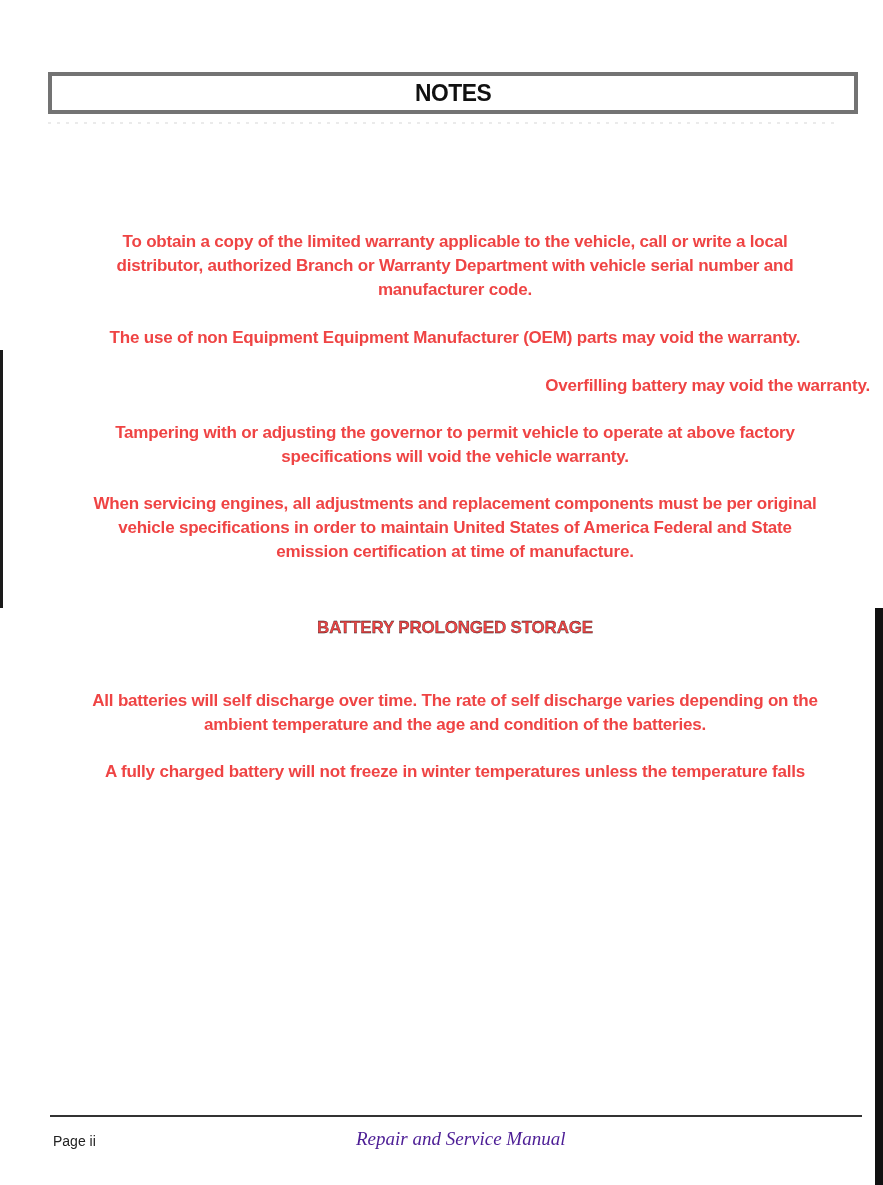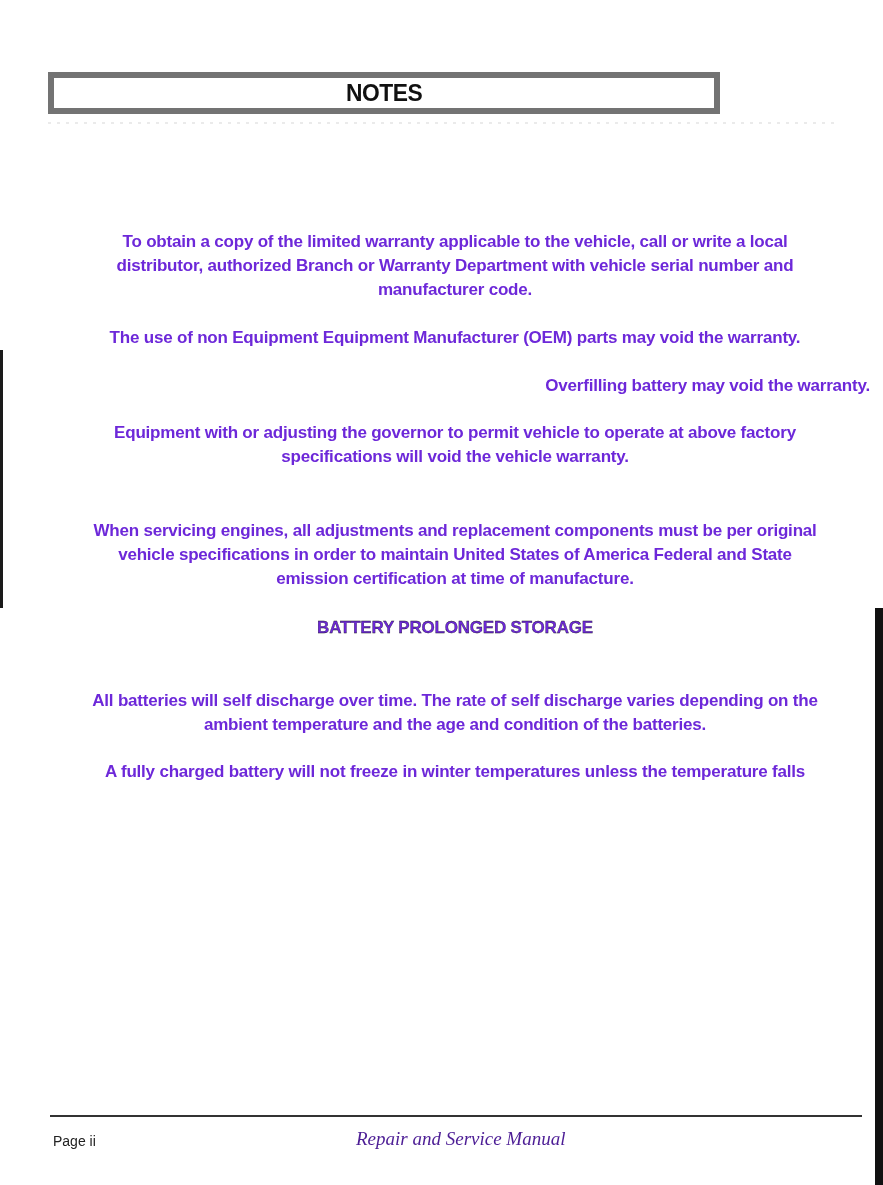--- a/index.html
+++ b/index.html
@@ -2,37 +2,37 @@
 <html><head>
   <meta charset="utf-8">
   <style>
     html, body { margin: 0; padding: 0; }
     body {
       width: 883px; height: 1185px; position: relative; overflow: hidden;
       background: #ffffff; color: #111111;
       font-family: "Liberation Sans", sans-serif;
     }
     .title-box {
-      position: absolute; left: 48px; top: 72px; width: 672px; height: 42px;
-      border: 6px solid #737373; box-sizing: border-box;
+      position: absolute; left: 48px; top: 72px; width: 810px; height: 42px;
+      border: 4px solid #737373; box-sizing: border-box;
       display: flex; align-items: center; justify-content: center;
     }
     .title-text {
       font-family: "Liberation Sans", sans-serif; font-weight: bold;
       font-size: 24px; letter-spacing: -0.5px; color: #111;
       transform: scaleX(0.95);
     }
     .speckle {
       position: absolute; left: 48px; top: 122px; width: 790px; height: 2px;
       background: repeating-linear-gradient(90deg, #ddd 0 3px, transparent 3px 9px);
       opacity: 0.6;
     }
     .para {
       position: absolute; left: 40px; width: 830px; text-align: center;
-      font-size: 17px; line-height: 24px; font-weight: bold; color: #6d28d9;
+      font-size: 17px; line-height: 24px; font-weight: bold; color: #ef4444;
       letter-spacing: -0.2px;
     }
     .para span { display: block; }
     .left-bar { position: absolute; left: 0; top: 350px; width: 3px; height: 258px; background: #1a1a1a; }
     .right-bar { position: absolute; left: 875px; top: 608px; width: 8px; height: 577px; background: #111; }
     .footer-rule { position: absolute; left: 50px; top: 1115px; width: 812px; height: 2px; background: #333; }
     .footer-page {
       position: absolute; left: 53px; top: 1133px; font-size: 14px; color: #222;
       font-family: "Liberation Sans", sans-serif;
       text-align: right;
@@ -61,25 +61,25 @@
 
 <div class="para" style="top:326px;">
   <span>The use of non Equipment Equipment Manufacturer (OEM) parts may void the warranty.</span>
 </div>
 
 <div class="para" style="top:374px;text-align:right;">
   <span>Overfilling battery may void the warranty.</span>
 </div>
 
 <div class="para" style="top:421px;">
-  <span>Equipment with or adjusting the governor to permit vehicle to operate at above factory</span>
+  <span>Tampering with or adjusting the governor to permit vehicle to operate at above factory</span>
   <span>specifications will void the vehicle warranty.</span>
 </div>
 
-<div class="para" style="top:492px;margin-top:27px;">
+<div class="para" style="top:492px;">
   <span>When servicing engines, all adjustments and replacement components must be per original</span>
   <span>vehicle specifications in order to maintain United States of America Federal and State</span>
   <span>emission certification at time of manufacture.</span>
 </div>
 
 <div class="para" style="top:616px; font-weight:bold; -webkit-text-stroke:0.3px #1a1a1a;">
   <span>BATTERY PROLONGED STORAGE</span>
 </div>
 
 <div class="para" style="top:689px;">

